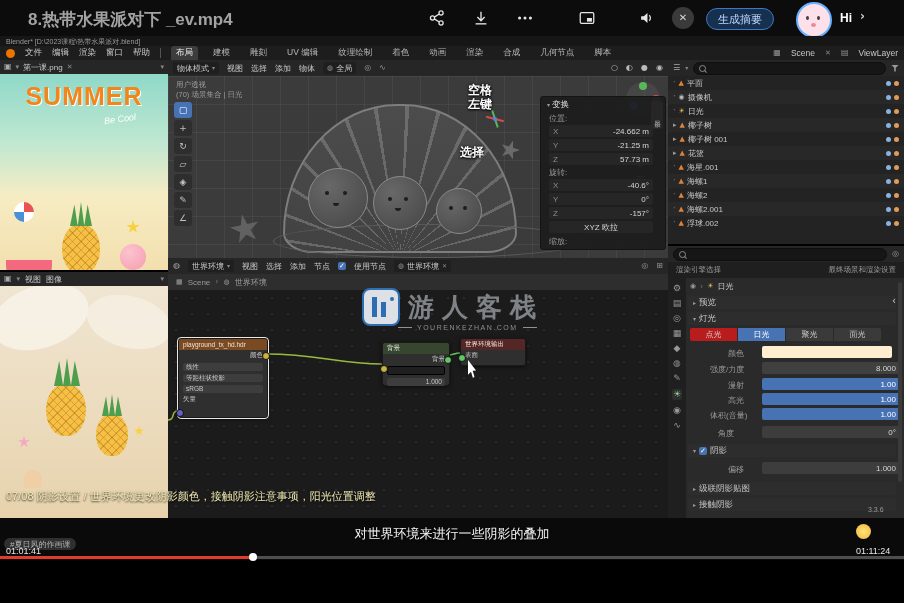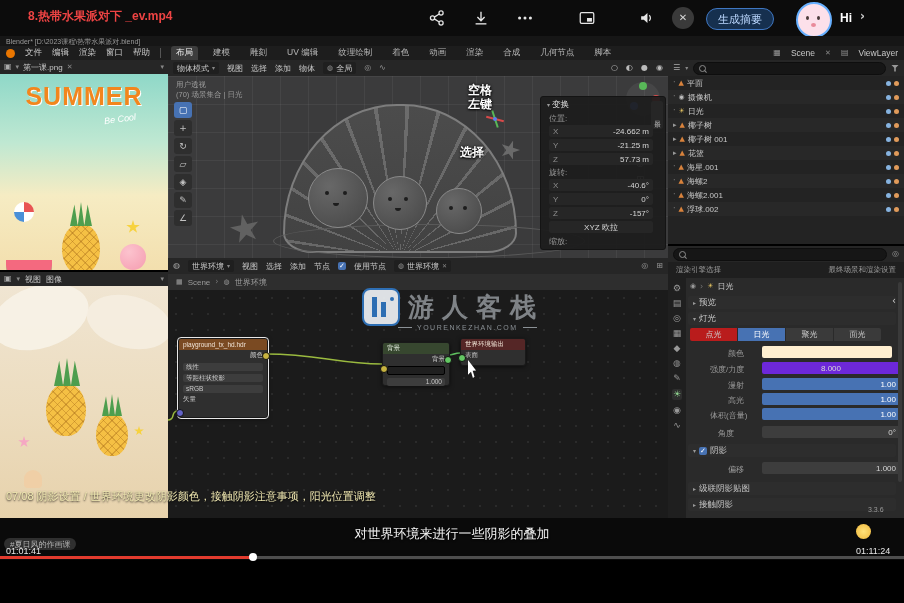--- a/index.html
+++ b/index.html
@@ -65,21 +65,21 @@
   .tab.on{background:#3d3d3d;color:#eee}
   .svgic{display:block}
   .wlabel{color:#fff;font-size:12px;font-weight:bold;text-shadow:0 1px 2px #000,0 0 3px #000}
 </style>
 </head>
 <body>
 
 <div id="stage">
 
   <div class="abs" style="left:0;top:0;width:904px;height:36px;background:#0c0c0c">
-    <div class="abs" style="left:28px;top:8px;font-size:12px;font-weight:bold;color:#ef4444">8.热带水果派对下 _ev.mp4</div>
+    <div class="abs" style="left:28px;top:8px;font-size:17px;font-weight:bold;color:#a3a3a3">8.热带水果派对下 _ev.mp4</div>
 
     <svg class="abs svgic" width="18" height="18" viewBox="0 0 20 20" style="left:428px;top:9px">
       <circle cx="14.5" cy="4.5" r="2.3" fill="none" stroke="#e6e6e6" stroke-width="1.4"></circle>
       <circle cx="5" cy="10" r="2.3" fill="none" stroke="#e6e6e6" stroke-width="1.4"></circle>
       <circle cx="14.5" cy="15.5" r="2.3" fill="none" stroke="#e6e6e6" stroke-width="1.4"></circle>
       <path d="M7 9l5.5-3.5M7 11l5.5 3.5" stroke="#e6e6e6" stroke-width="1.4"></path>
     </svg>
     <svg class="abs svgic" width="18" height="18" viewBox="0 0 20 20" style="left:472px;top:9px">
       <path d="M10 3v9M6 9l4 4 4-4" fill="none" stroke="#e6e6e6" stroke-width="1.5"></path>
       <path d="M4 16.5h12" stroke="#e6e6e6" stroke-width="1.5"></path>
@@ -478,20 +478,28 @@
       <span class="gi gi-dot" style="font-size:8px;color:#777"></span>
         <span class="gi gi-mesh" style="font-size:7px;color:#d8823c"></span>
       <span>海星.001</span>
         <span style="flex:1"></span>
       <span class="rdot" style="background:#86b3e0"></span>
       <span class="rdot" style="background:#e09a5a"></span>
       </div>
     <div class="orow">
       <span class="gi gi-dot" style="font-size:8px;color:#777"></span>
         <span class="gi gi-mesh" style="font-size:7px;color:#d8823c"></span>
+      <span>海螺1</span>
+        <span style="flex:1"></span>
+      <span class="rdot" style="background:#86b3e0"></span>
+      <span class="rdot" style="background:#e09a5a"></span>
+      </div>
+    <div class="orow">
+      <span class="gi gi-dot" style="font-size:8px;color:#777"></span>
+        <span class="gi gi-mesh" style="font-size:7px;color:#d8823c"></span>
       <span>海螺2</span>
         <span style="flex:1"></span>
       <span class="rdot" style="background:#86b3e0"></span>
       <span class="rdot" style="background:#e09a5a"></span>
       </div>
     <div class="orow">
       <span class="gi gi-dot" style="font-size:8px;color:#777"></span>
         <span class="gi gi-mesh" style="font-size:7px;color:#d8823c"></span>
       <span>海螺2.001</span>
         <span style="flex:1"></span>
@@ -549,21 +557,21 @@
       </div>
     <div class="abs flex" style="left:22px;top:50px;gap:1px">
       <span class="t8" style="width:47px;height:13px;background:#b91c1c;color:#ccc;display:flex;align-items:center;justify-content:center;border-radius:2px 0 0 2px">点光</span>
       <span class="t8" style="width:47px;height:13px;background:#4772b3;color:#fff;display:flex;align-items:center;justify-content:center">日光</span>
       <span class="t8" style="width:47px;height:13px;background:#3a3a3a;color:#ccc;display:flex;align-items:center;justify-content:center">聚光</span>
       <span class="t8" style="width:47px;height:13px;background:#3a3a3a;color:#ccc;display:flex;align-items:center;justify-content:center;border-radius:0 2px 2px 0">面光</span>
     </div>
     <span class="abs t8 dim" style="left:60px;top:70px">颜色</span>
     <div class="abs" style="left:94px;top:68px;width:130px;height:12px;background:#ffefd0;border-radius:2px"></div>
     <span class="abs t8 dim" style="left:42px;top:86px">强度/力度</span>
-    <div class="fld abs" style="left:94px;top:84px;width:130px;background:#6d28d9;justify-content:center">
+    <div class="fld abs" style="left:94px;top:84px;width:130px;background:#404040;justify-content:flex-end">
       <span>8.000</span>
       </div>
     <span class="abs t8 dim" style="left:60px;top:102px">漫射</span>
     <div class="fld sld abs" style="left:94px;top:100px;width:130px">
       <span>1.00</span>
       </div>
     <span class="abs t8 dim" style="left:60px;top:117px">高光</span>
     <div class="fld sld abs" style="left:94px;top:115px;width:130px">
       <span>1.00</span>
       </div>

